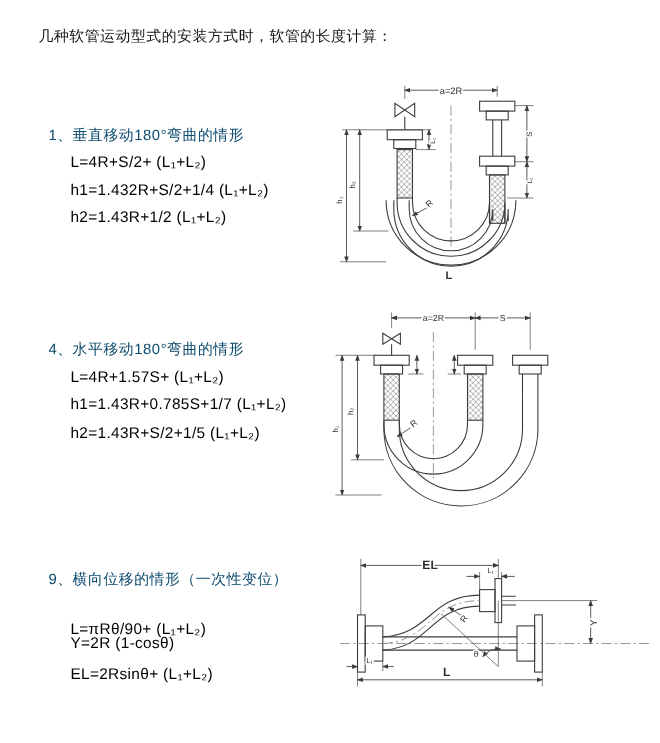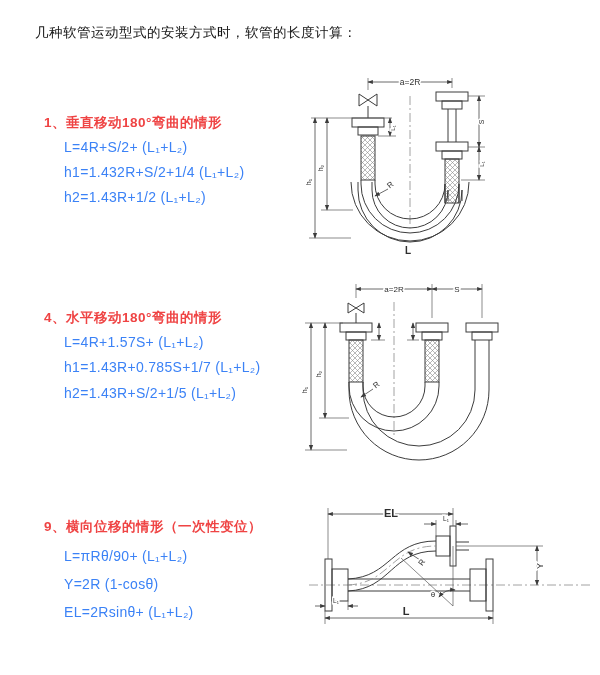--- a/index.html
+++ b/index.html
@@ -2,22 +2,22 @@
 <html><head>
 <meta charset="utf-8">
 <style>
   html,body{margin:0;padding:0;}
   body{
     width:600px;height:675px;background:#ffffff;position:relative;overflow:hidden;
     font-family:"Liberation Sans","DejaVu Sans",sans-serif;color:#1b1b1b;
   }
   .abs{position:absolute;white-space:nowrap;}
   .doc-title{left:35px;top:24px;font-size:13.5px;font-weight:400;letter-spacing:.5px;color:#151515;}
-  .sec-head{font-size:13.5px;font-weight:700;letter-spacing:.5px;color:#ef4444;}
-  .formula{font-size:14px;font-weight:400;letter-spacing:.3px;color:#3b82f6;}
+  .sec-head{font-size:13.5px;font-weight:400;letter-spacing:.5px;color:#0c4a6e;}
+  .formula{font-size:14px;font-weight:400;letter-spacing:.3px;color:#000000;}
   svg{position:absolute;}
   svg text{fill:#2e2e2e;paint-order:stroke;stroke:#ffffff;stroke-width:3px;font-family:"Liberation Sans","DejaVu Sans",sans-serif;}
   .ln{stroke:#3c3c3c;stroke-width:1;fill:none;}
   .thin{stroke:#5a5a5a;stroke-width:.7;fill:none;}
   .dim{stroke:#444;stroke-width:.8;fill:none;}
   .cl{stroke:#8a8a8a;stroke-width:.8;fill:none;stroke-dasharray:9 3 2 3;}
 </style>
 </head>
 <body>
 
@@ -27,21 +27,21 @@
 <div class="abs formula" style="left:64px;top:139px">L=4R+S/2+ (L₁+L₂)</div>
 <div class="abs formula" style="left:64px;top:164px">h1=1.432R+S/2+1/4 (L₁+L₂)</div>
 <div class="abs formula" style="left:64px;top:189px">h2=1.43R+1/2 (L₁+L₂)</div>
 
 <div class="abs sec-head" style="left:44px;top:309px">4、水平移动180°弯曲的情形</div>
 <div class="abs formula" style="left:64px;top:334px">L=4R+1.57S+ (L₁+L₂)</div>
 <div class="abs formula" style="left:64px;top:359px">h1=1.43R+0.785S+1/7 (L₁+L₂)</div>
 <div class="abs formula" style="left:64px;top:385px">h2=1.43R+S/2+1/5 (L₁+L₂)</div>
 
 <div class="abs sec-head" style="left:44px;top:518px">9、横向位移的情形（一次性变位）</div>
-<div class="abs formula" style="left:64px;top:548px">L=πRθ/90+ (L₁+L₂)</div>
+<div class="abs formula" style="left:64px;top:563px">L=πRθ/90+ (L₁+L₂)</div>
 <div class="abs formula" style="left:64px;top:576px">Y=2R (1-cosθ)</div>
 <div class="abs formula" style="left:64px;top:604px">EL=2Rsinθ+ (L₁+L₂)</div>
 
 <svg style="left:295px;top:70px" width="285" height="200" viewBox="0 0 285 200">
   <defs>
     <marker id="ar1" viewBox="0 0 8 8" refX="7" refY="4" markerWidth="7" markerHeight="7" orient="auto-start-reverse">
       <path d="M0,1 L8,4 L0,7 z" fill="#3c3c3c"></path>
     </marker>
     <pattern id="bp1" width="5" height="5" patternUnits="userSpaceOnUse">
       <path d="M0,5 L5,0 M0,0 L5,5" stroke="#8a8a8a" stroke-width="0.6"></path>

